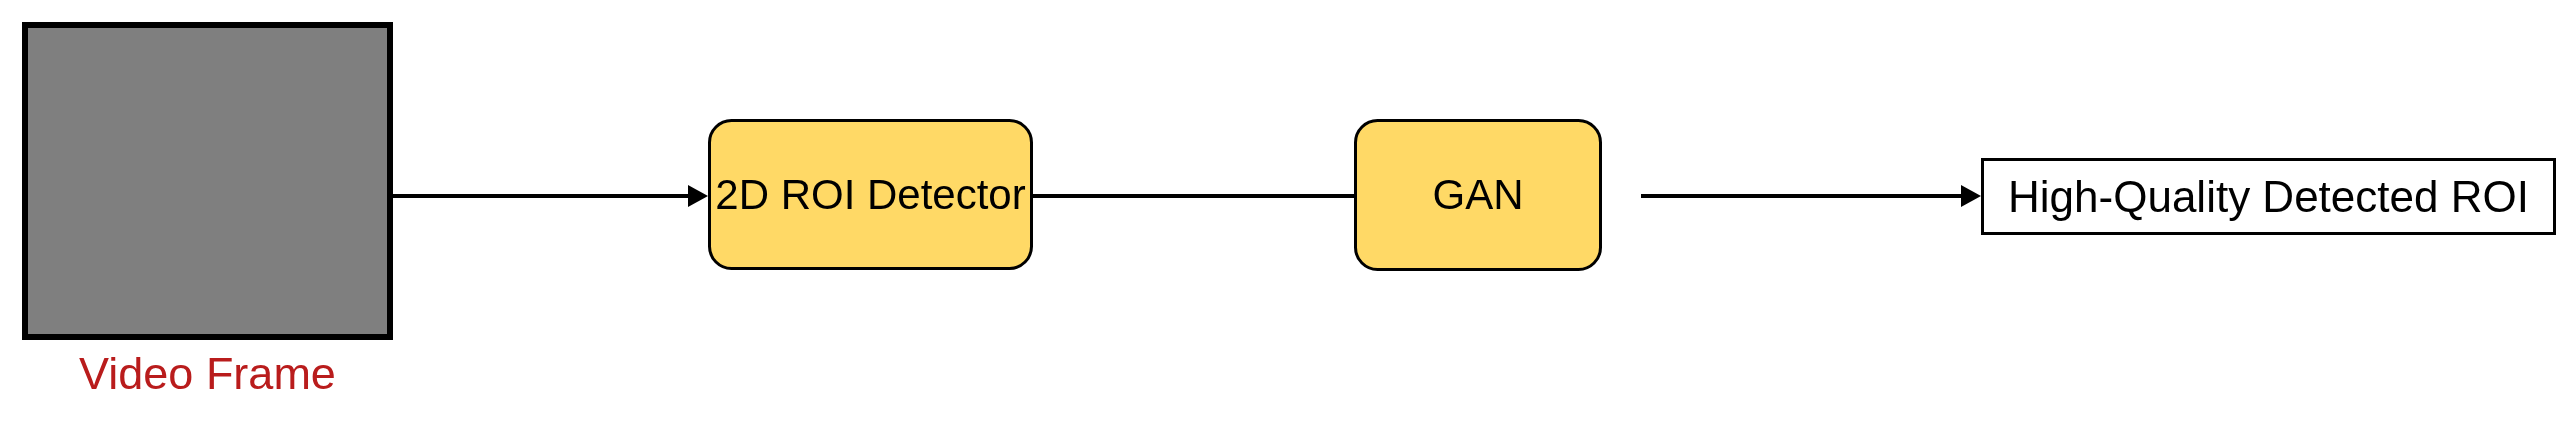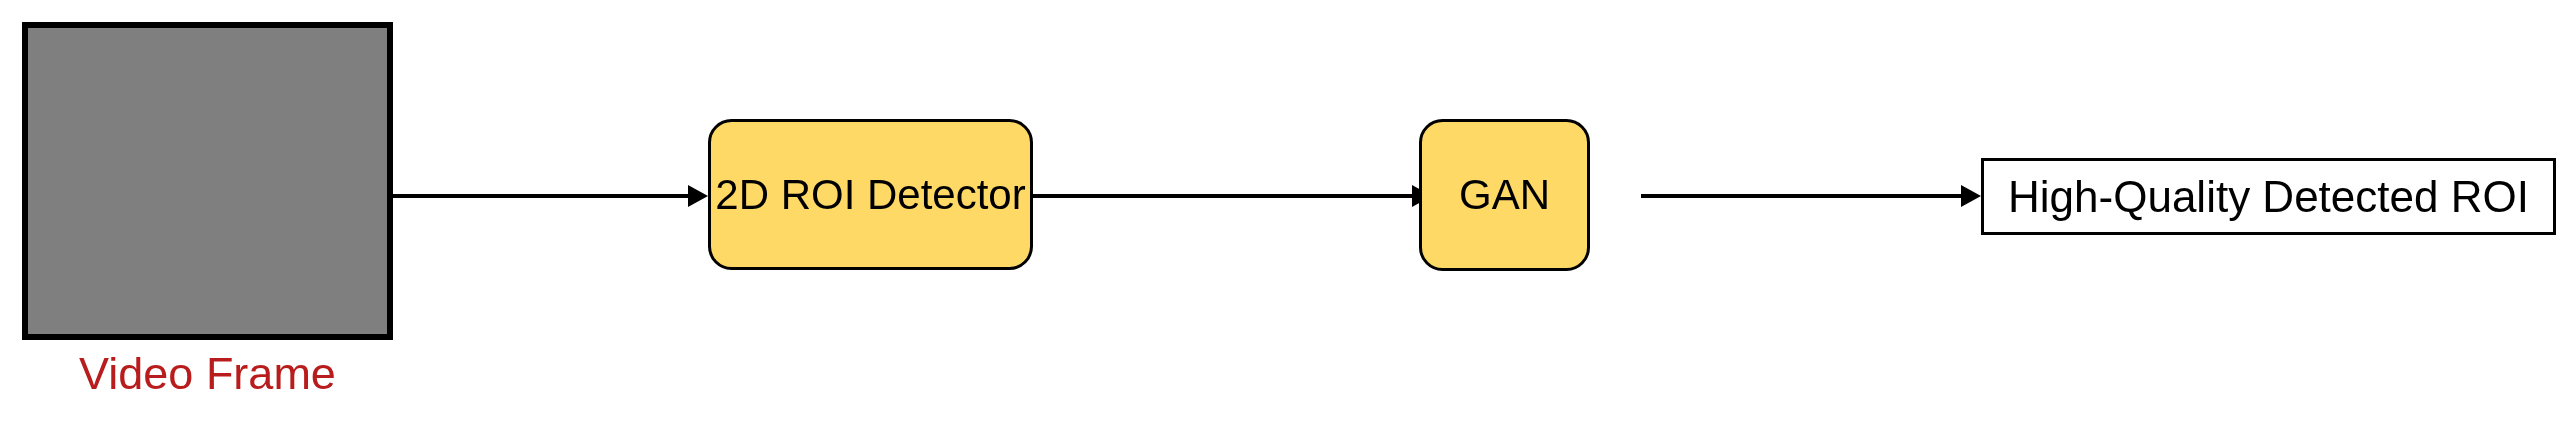--- a/index.html
+++ b/index.html
@@ -50,23 +50,23 @@
     border-radius: 23.5px;
     font-size: 42px;
   }
   .node-roi-detector {
     left: 708px;
     top: 119px;
     width: 325px;
     height: 151px;
   }
   .node-gan {
-    left: 1419px;
+    left: 1354px;
     top: 119px;
-    width: 171px;
+    width: 248px;
     height: 152px;
   }
   
   .node-output {
     left: 1981px;
     top: 158px;
     width: 575px;
     height: 77px;
     background: #FFFFFF;
     border: 3.1px solid #000000;

